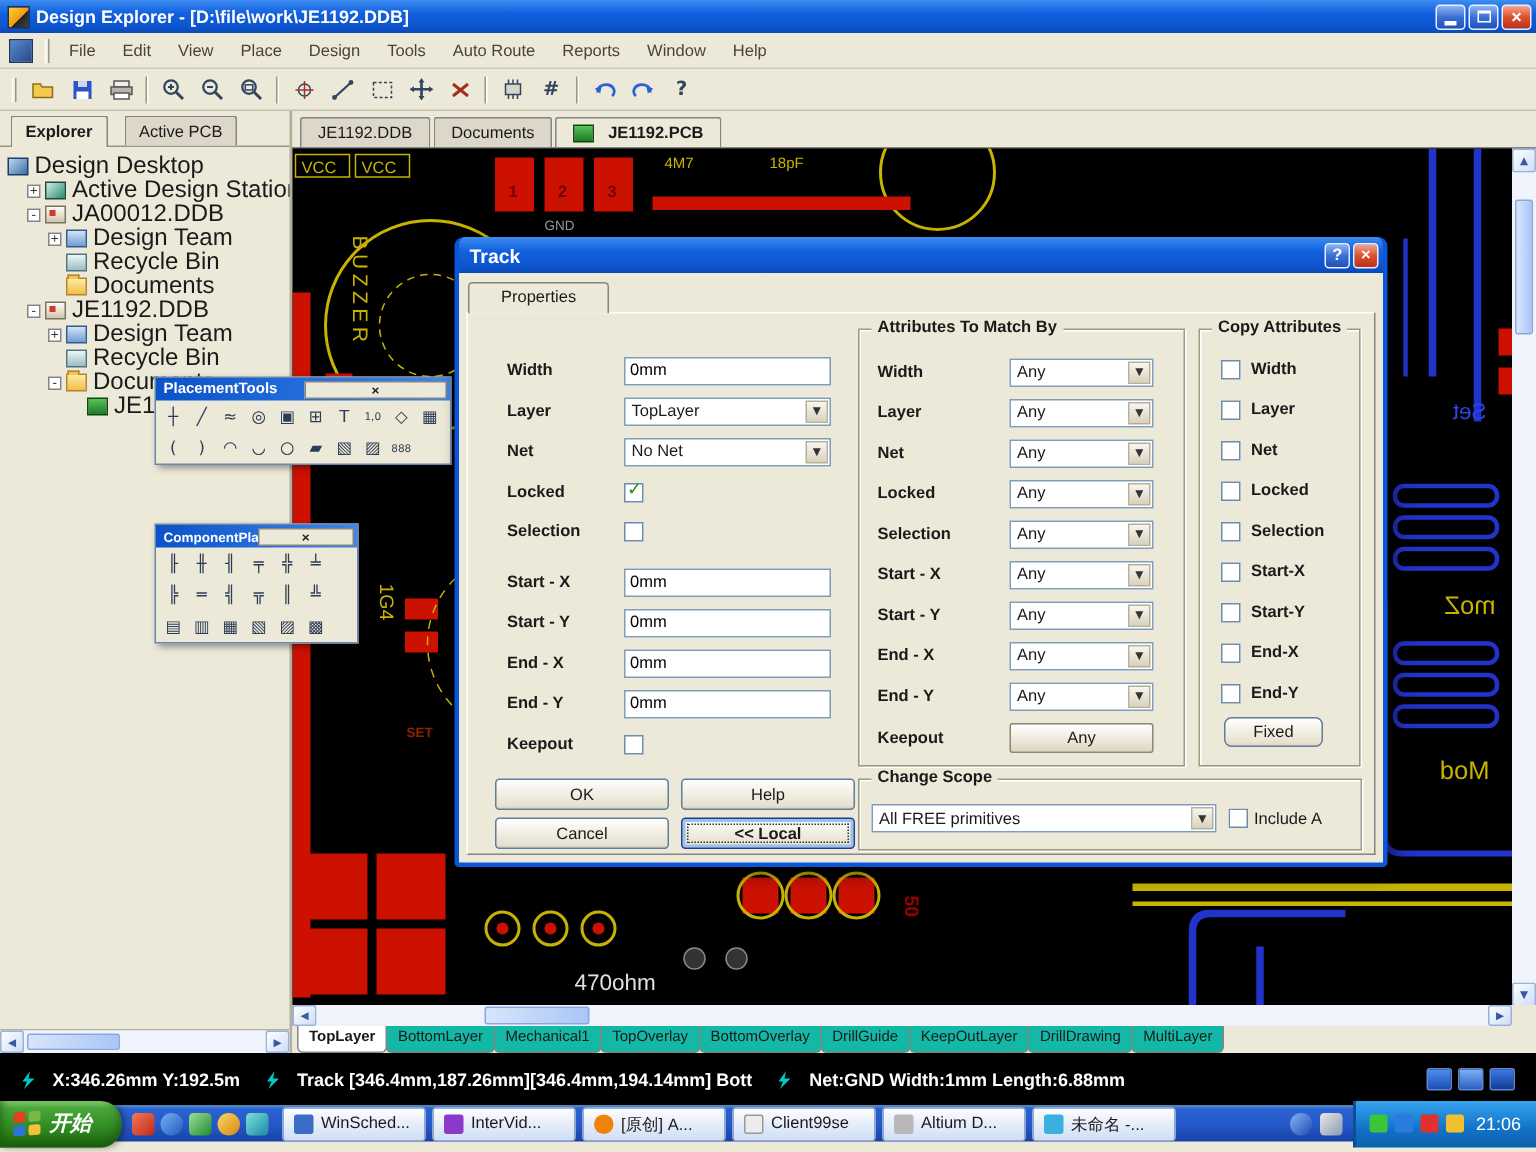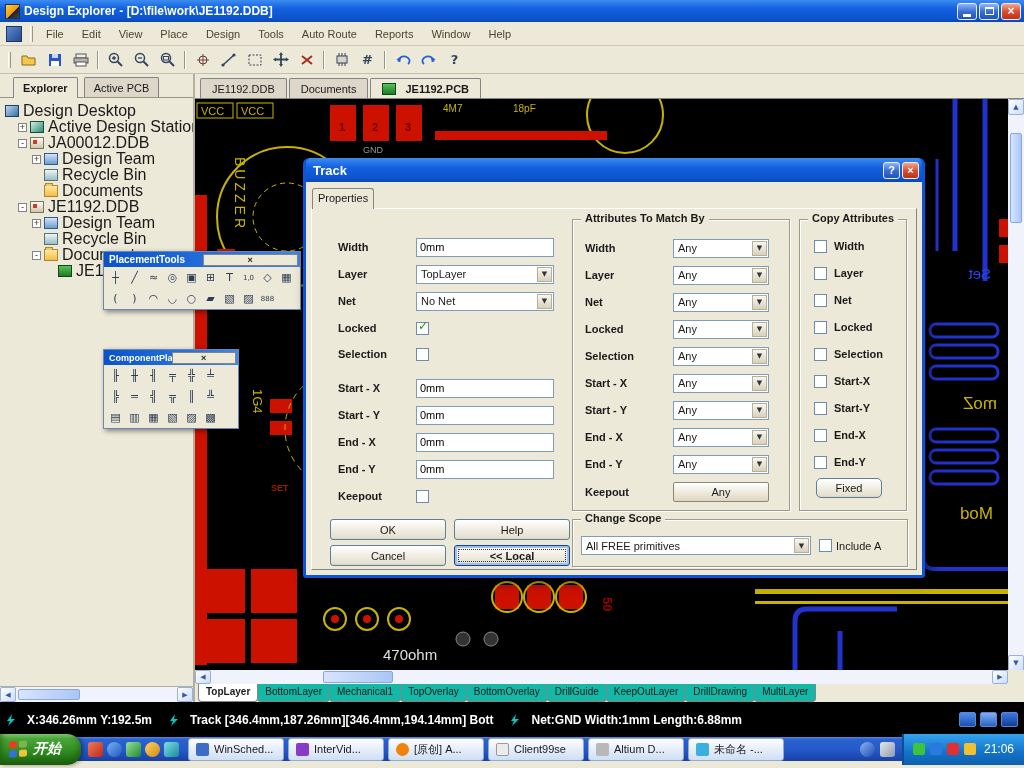--- a/index.html
+++ b/index.html
@@ -22,21 +22,21 @@
 .menu-item{padding:4px 9px;color:#4a4431;cursor:default;}
 
 
 .toolbar{position:absolute;left:0;top:46px;width:1024px;height:28px;background:#ece9d8;border-bottom:1px solid #c4c0b0;display:flex;align-items:center;padding:0 4px;gap:1px;}
 .tool-btn{width:25px;height:23px;display:flex;align-items:center;justify-content:center;border:1px solid transparent;border-radius:2px;}
 .tool-sep{width:2px;height:18px;margin:0 3px;border-left:1px solid #9a9685;border-right:1px solid #fff;}
 .tool-glyph{font-weight:bold;color:#30455e;font-size:13px;font-family:"DejaVu Sans",sans-serif;}
 
 
 .left-panel{position:absolute;left:0;top:74px;width:195px;height:628px;background:#ece9d8;border-right:2px solid #b4b0a0;display:flex;flex-direction:column;}
-.panel-tabs{height:24px;display:flex;align-items:flex-end;padding-left:13px;gap:6px;border-bottom:1px solid #9a9685;}
+.panel-tabs{height:24px;display:flex;align-items:flex-end;padding-left:7px;gap:11px;border-bottom:1px solid #9a9685;}
 .panel-tab{padding:4px 9px 3px;border:1px solid #848484;border-bottom:none;border-radius:2px 2px 0 0;background:#dcd7c8;font-size:11px;}
 .panel-tab.active{background:#ece9d8;font-weight:bold;padding-bottom:4px;margin-bottom:-1px;}
 .tree{flex:1;overflow:hidden;padding-top:5px;}
 .tree-item{height:16px;display:flex;align-items:center;white-space:nowrap;}
 .exp{width:9px;height:9px;flex:none;border:1px solid #848484;background:#fff;font-size:9px;line-height:7px;text-align:center;margin-right:3px;color:#333;}
 .exp-sp{width:12px;flex:none;}
 .ti{width:14px;height:12px;flex:none;margin-right:4px;position:relative;}
 .ico-desktop{background:linear-gradient(135deg,#bcd8ee,#3a6ea8);border:1px solid #1d3d66;}
 .ico-station{background:linear-gradient(135deg,#cfeee0,#2f8a74);border:1px solid #174d40;}
 .ico-ddb{background:linear-gradient(180deg,#fdfbf4,#cdc6b2);border:1px solid #7a745f;}
@@ -80,21 +80,21 @@
 .ft-btn.small-txt{font-size:7px;}
 
 
 .dialog{position:absolute;left:303px;top:158px;width:622px;height:420px;z-index:60;background:#0a55d8;border-radius:6px 6px 3px 3px;padding:0 3px 3px;box-shadow:4px 4px 12px rgba(0,0,0,.55);}
 .dlg-title{height:24px;display:flex;align-items:center;padding:0 3px 0 7px;color:#fff;border-radius:5px 5px 0 0;background:linear-gradient(180deg,#3c8cf0 0%,#1260df 40%,#0d53cc 85%,#0a47b2 100%);}
 .dlg-title-text{flex:1;font-weight:bold;font-size:13px;}
 .dlg-btn{width:17px;height:17px;margin-left:2px;border-radius:3px;border:1px solid #e8f0ff;display:flex;align-items:center;justify-content:center;color:#fff;font-size:11px;font-weight:bold;background:linear-gradient(180deg,#8fb4f4,#3b6fd4 50%,#1f53b8);}
 .dlg-btn.close{background:linear-gradient(180deg,#f4a692,#dd4f2e 50%,#b8331a);}
 .dlg-body{position:relative;height:393px;background:#ece9d8;}
 .dlg-tabs{position:absolute;left:6px;top:6px;height:21px;display:flex;z-index:2;}
-.dlg-tab{padding:3px 5px;background:#ece9d8;border:1px solid #848484;border-bottom:none;border-radius:3px 3px 0 0;}
+.dlg-tab{padding:3px 21px;background:#ece9d8;border:1px solid #848484;border-bottom:none;border-radius:3px 3px 0 0;}
 .tab-page{position:absolute;left:5px;right:5px;top:26px;bottom:5px;background:#ece9d8;border:1px solid;border-color:#fff #848484 #848484 #fff;}
 .prow,.mrow,.crow{position:absolute;height:20px;display:flex;align-items:center;}
 .prow{left:26px;}
 .plabel{width:78px;font-weight:bold;flex:none;}
 .mrow{left:12px;}
 .mlabel{width:88px;font-weight:bold;flex:none;}
 .crow{left:14px;gap:7px;}
 .clabel{font-weight:bold;}
 .tfield{width:138px;height:19px;background:#fff;border:1px solid #7f9db9;padding:1px 3px;font:11px "Liberation Sans",sans-serif;}
 .combo{height:19px;background:#fff;border:1px solid #7f9db9;position:relative;display:flex;align-items:center;padding:0 18px 0 4px;}
@@ -106,21 +106,21 @@
 .chk{position:absolute;left:1px;top:-4px;font-size:12px;font-weight:bold;color:#1f8a1f;font-family:"DejaVu Sans",sans-serif;}
 .group{position:absolute;border:1px solid #9d9a8a;box-shadow:1px 1px 0 #fff,inset 1px 1px 0 #fff;}
 .group-title{position:absolute;top:-8px;left:8px;background:#ece9d8;padding:0 4px;font-weight:bold;white-space:nowrap;}
 .any-btn{width:96px;height:20px;display:flex;align-items:center;justify-content:center;background:linear-gradient(180deg,#fff,#ece7d8 60%,#ddd6c0);border:1px solid #8a8775;border-radius:2px;}
 .btn{position:absolute;height:21px;display:flex;align-items:center;justify-content:center;background:linear-gradient(180deg,#ffffff,#f2efe4 45%,#e6e1d0 90%,#d8d2bc);border:1px solid #5f7d9c;border-radius:3px;font-size:11px;}
 .btn.default{border:1px solid #17418c;box-shadow:inset 0 0 0 2px #9cc0f0;outline:1px dotted #333;outline-offset:-5px;font-weight:bold;}
 .fixed-btn{position:absolute;left:16px;top:258px;width:66px;height:20px;display:flex;align-items:center;justify-content:center;background:linear-gradient(180deg,#fff,#f2efe4 45%,#e6e1d0 90%,#d8d2bc);border:1px solid #5f7d9c;border-radius:5px;}
 .scope-include{position:absolute;left:246px;top:19px;display:flex;gap:4px;align-items:center;width:86px;overflow:hidden;white-space:nowrap;}
 
 
-.statusbar{position:absolute;left:0;top:702px;width:1024px;height:35px;background:#000;color:#fff;display:flex;align-items:center;padding:0 6px;font-size:12px;font-weight:bold;gap:7px;}
+.statusbar{position:absolute;left:0;top:702px;width:1024px;height:35px;background:#000;color:#fff;display:flex;align-items:center;padding:0 14px;font-size:12px;font-weight:bold;gap:7px;}
 .bolt{flex:none;}
 .status-seg{white-space:nowrap;margin-right:10px;}
 .status-icons{margin-left:auto;display:flex;gap:4px;align-items:center;}
 .sic{width:17px;height:15px;border-radius:2px;border:1px solid #5d86d0;}
 .sic1{background:linear-gradient(180deg,#4d8ef0,#1b4fb0);}
 .sic2{background:linear-gradient(180deg,#7db0f4,#2a62c4);}
 .sic3{background:linear-gradient(180deg,#3a7ae8,#123c90);}
 
 
 .taskbar{position:absolute;left:0;top:737px;width:1024px;height:24px;display:flex;align-items:center;background:linear-gradient(180deg,#4993e2 0%,#2b63cf 9%,#2458c8 55%,#1941a5 100%);}

